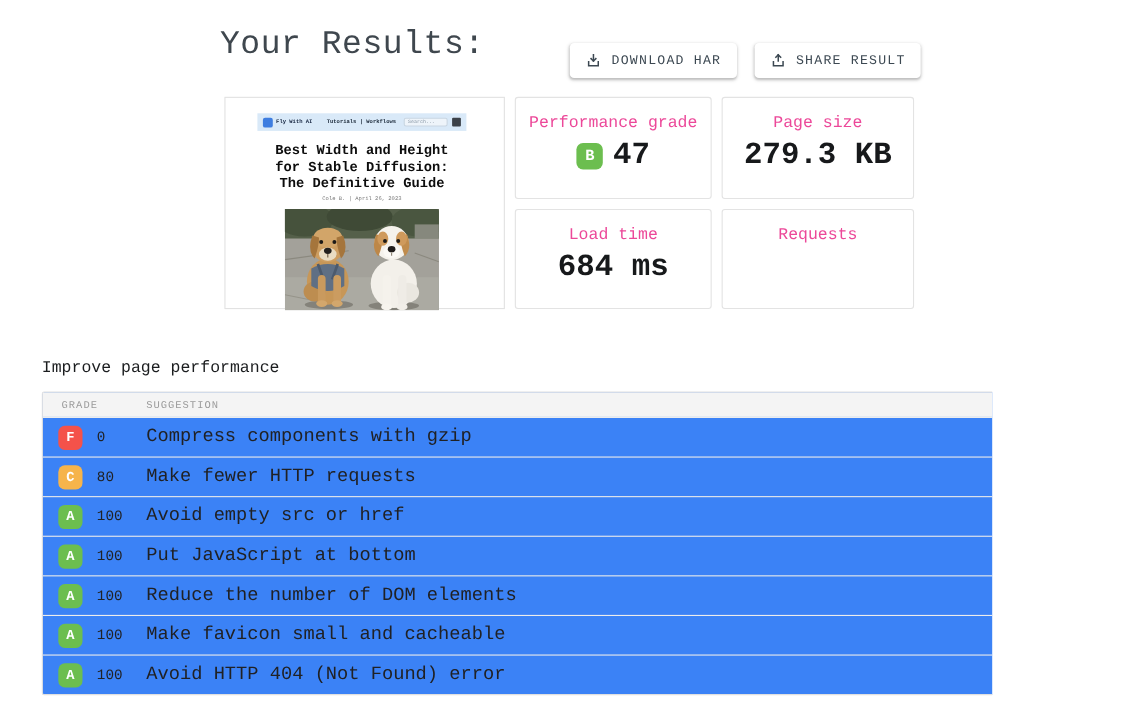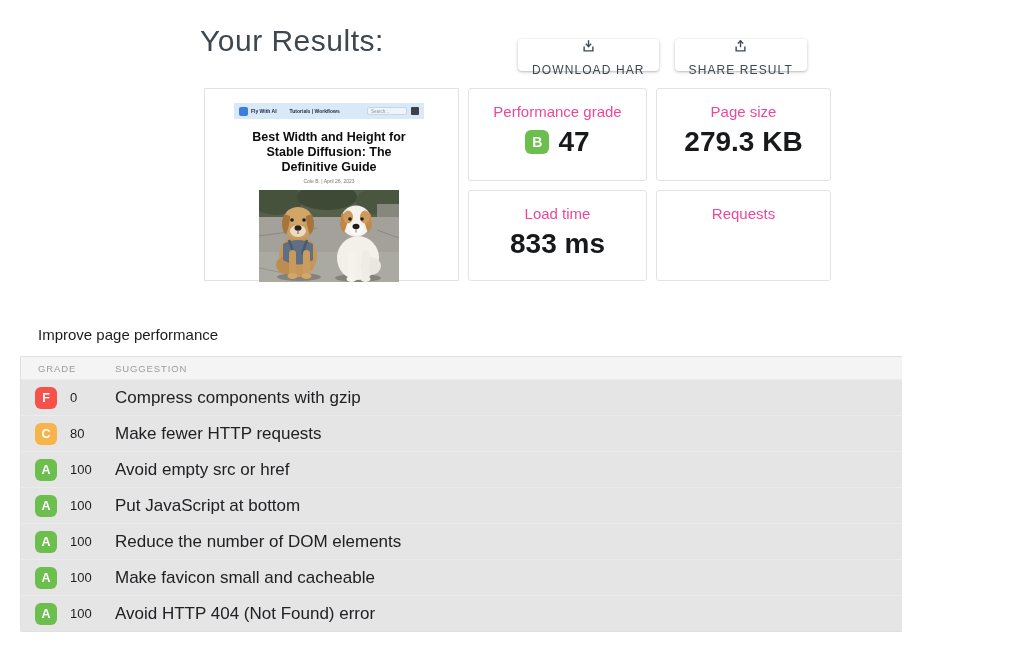--- a/index.html
+++ b/index.html
@@ -1,26 +1,26 @@
 <!DOCTYPE html>
 <html><head>
 <meta charset="utf-8">
 <style>
   html,body{margin:0;padding:0;background:#fff;}
   .page{position:relative;width:902px;height:648px;background:#fff;overflow:hidden;
-        font-family:Liberation Sans, sans-serif;color:#202124;}
+        font-family:Liberation Mono, monospace;color:#202124;}
 
   
   .results-title{position:absolute;left:200px;top:24px;margin:0;
                  font-size:30px;font-weight:300;letter-spacing:.5px;color:#3f474e;}
   .actions{position:absolute;left:518px;top:39px;display:flex;gap:16px;}
   .btn{display:inline-flex;align-items:center;gap:9px;height:32px;padding:0 14px;
        background:#fff;border:none;border-radius:4px;cursor:pointer;
        box-shadow:0 1px 2px rgba(0,0,0,.16),0 1px 4px rgba(0,0,0,.14);
-       font-family:inherit;font-size:12px;letter-spacing:1.1px;color:#3c4852;white-space:nowrap;flex-direction:column;}
+       font-family:inherit;font-size:12px;letter-spacing:1.1px;color:#3c4852;white-space:nowrap;}
   .btn svg{flex:0 0 auto;}
 
   
   .thumb-card{position:absolute;left:204px;top:88px;width:255px;height:193px;
               background:#fff;border:1px solid #e2e2e2;box-sizing:border-box;}
   .site-preview{position:absolute;left:29px;top:14px;width:190px;height:164px;background:#fff;}
   .site-header{height:16px;background:#d9e9f8;display:flex;align-items:center;padding:0 5px;}
   .site-logo{width:9px;height:9px;background:#3e7de0;border-radius:2px;flex:0 0 auto;}
   .site-brand{font-size:5px;font-weight:700;color:#14233f;margin-left:3px;}
   .site-nav{font-size:5px;font-weight:700;color:#1c2a3a;margin-left:13px;}
@@ -39,21 +39,21 @@
   .stat-card{background:#fff;border:1px solid #e3e3e3;border-radius:3px;text-align:center;box-sizing:border-box;}
   .stat-label{margin-top:14px;font-size:15px;color:#ec4899;}
   .stat-value{margin-top:6px;font-size:28px;font-weight:700;color:#17191b;
               display:flex;align-items:center;justify-content:center;gap:9px;}
   .grade-badge-lg{width:24px;height:24px;border-radius:6px;background:#6CBE4F;color:#fff;
                   font-size:14px;font-weight:700;line-height:24px;text-align:center;}
 
   
   .improve-heading{position:absolute;left:38px;top:326px;margin:0;
                    font-size:15px;font-weight:500;color:#1b1d1f;}
-  .table{position:absolute;left:20px;top:356px;width:960px;background:#e5e5e5;
+  .table{position:absolute;left:38px;top:356px;width:960px;background:#3b82f6;
          border:1px solid #e0e0e0;border-radius:2px;box-sizing:border-box;}
   .thead{height:22px;background:#f4f4f4;display:flex;align-items:center;
          font-size:9.5px;letter-spacing:.9px;color:#9b9b9b;}
   .col-grade{margin-left:17px;width:77px;}
   .trow{height:35px;display:flex;align-items:center;border-top:1px solid #ececec;position:relative;}
   .badge{margin-left:14px;width:22px;height:22px;border-radius:6px;color:#fff;flex:0 0 auto;
          font-size:12.5px;font-weight:700;text-align:center;line-height:22px;background:#6CBE4F;}
   .score{margin-left:13px;width:36px;font-size:13px;color:#202124;}
   .suggestion{margin-left:9px;font-size:17px;color:#202124;}
   .expand{position:absolute;right:10px;top:3px;width:28px;height:28px;border-radius:50%;
@@ -157,21 +157,21 @@
         <span class="grade-badge-lg" style="background: rgb(108, 190, 79);">B</span>
         <span>47</span>
       </div>
     </div>
     <div class="stat-card">
       <div class="stat-label">Page size</div>
       <div class="stat-value">279.3 KB</div>
     </div>
     <div class="stat-card">
       <div class="stat-label">Load time</div>
-      <div class="stat-value">833 ms</div>
+      <div class="stat-value">684 ms</div>
     </div>
     <div class="stat-card">
       <div class="stat-label">Requests</div>
     </div>
   </div>
 
   <h2 class="improve-heading">Improve page performance</h2>
 
   <div class="table">
     <div class="thead">

